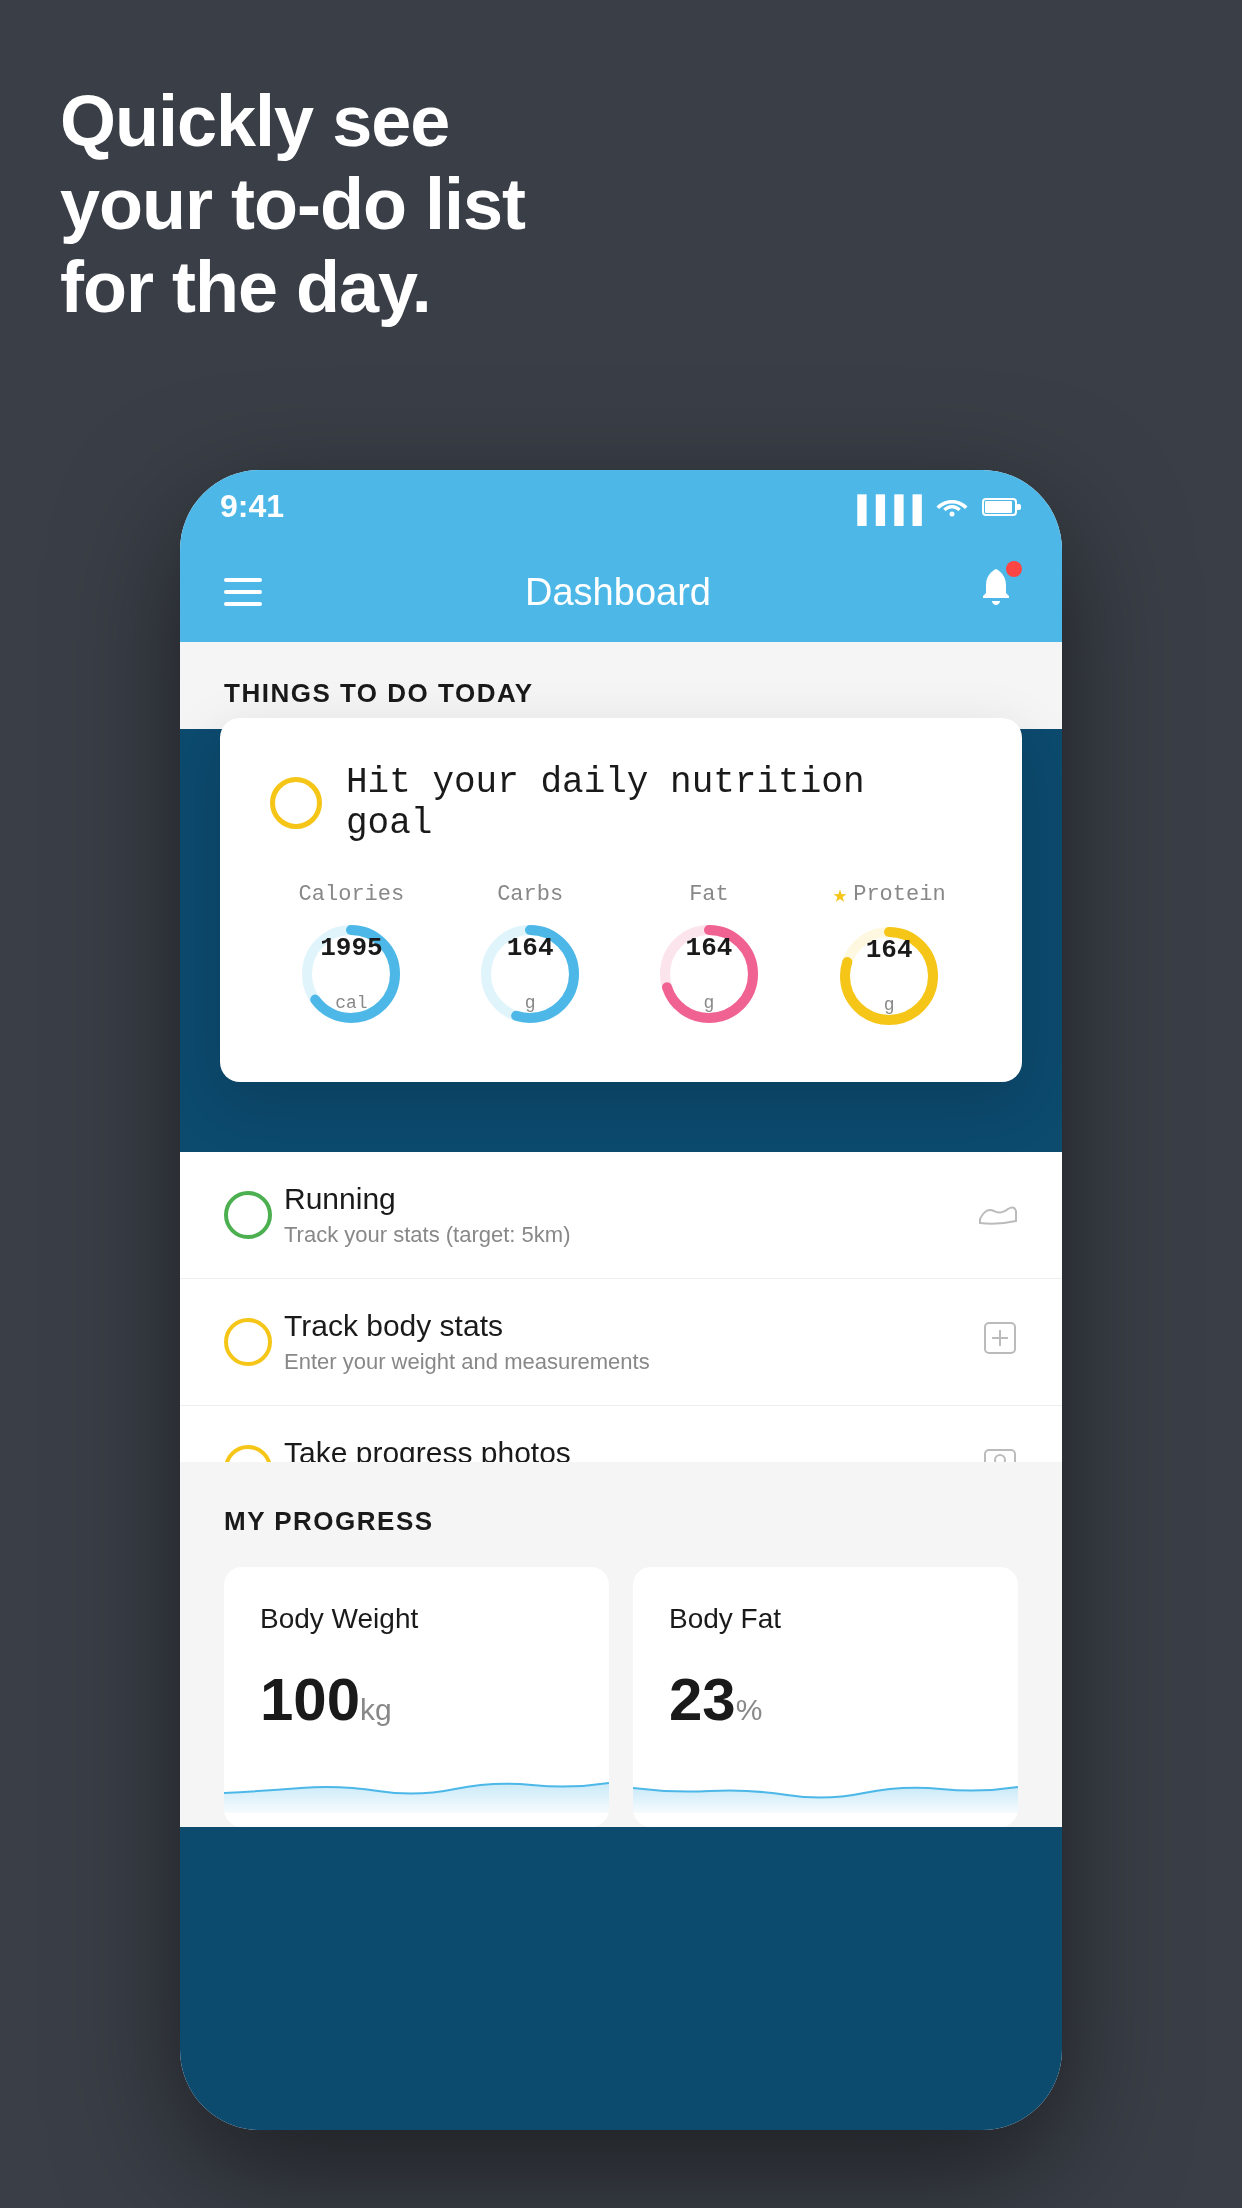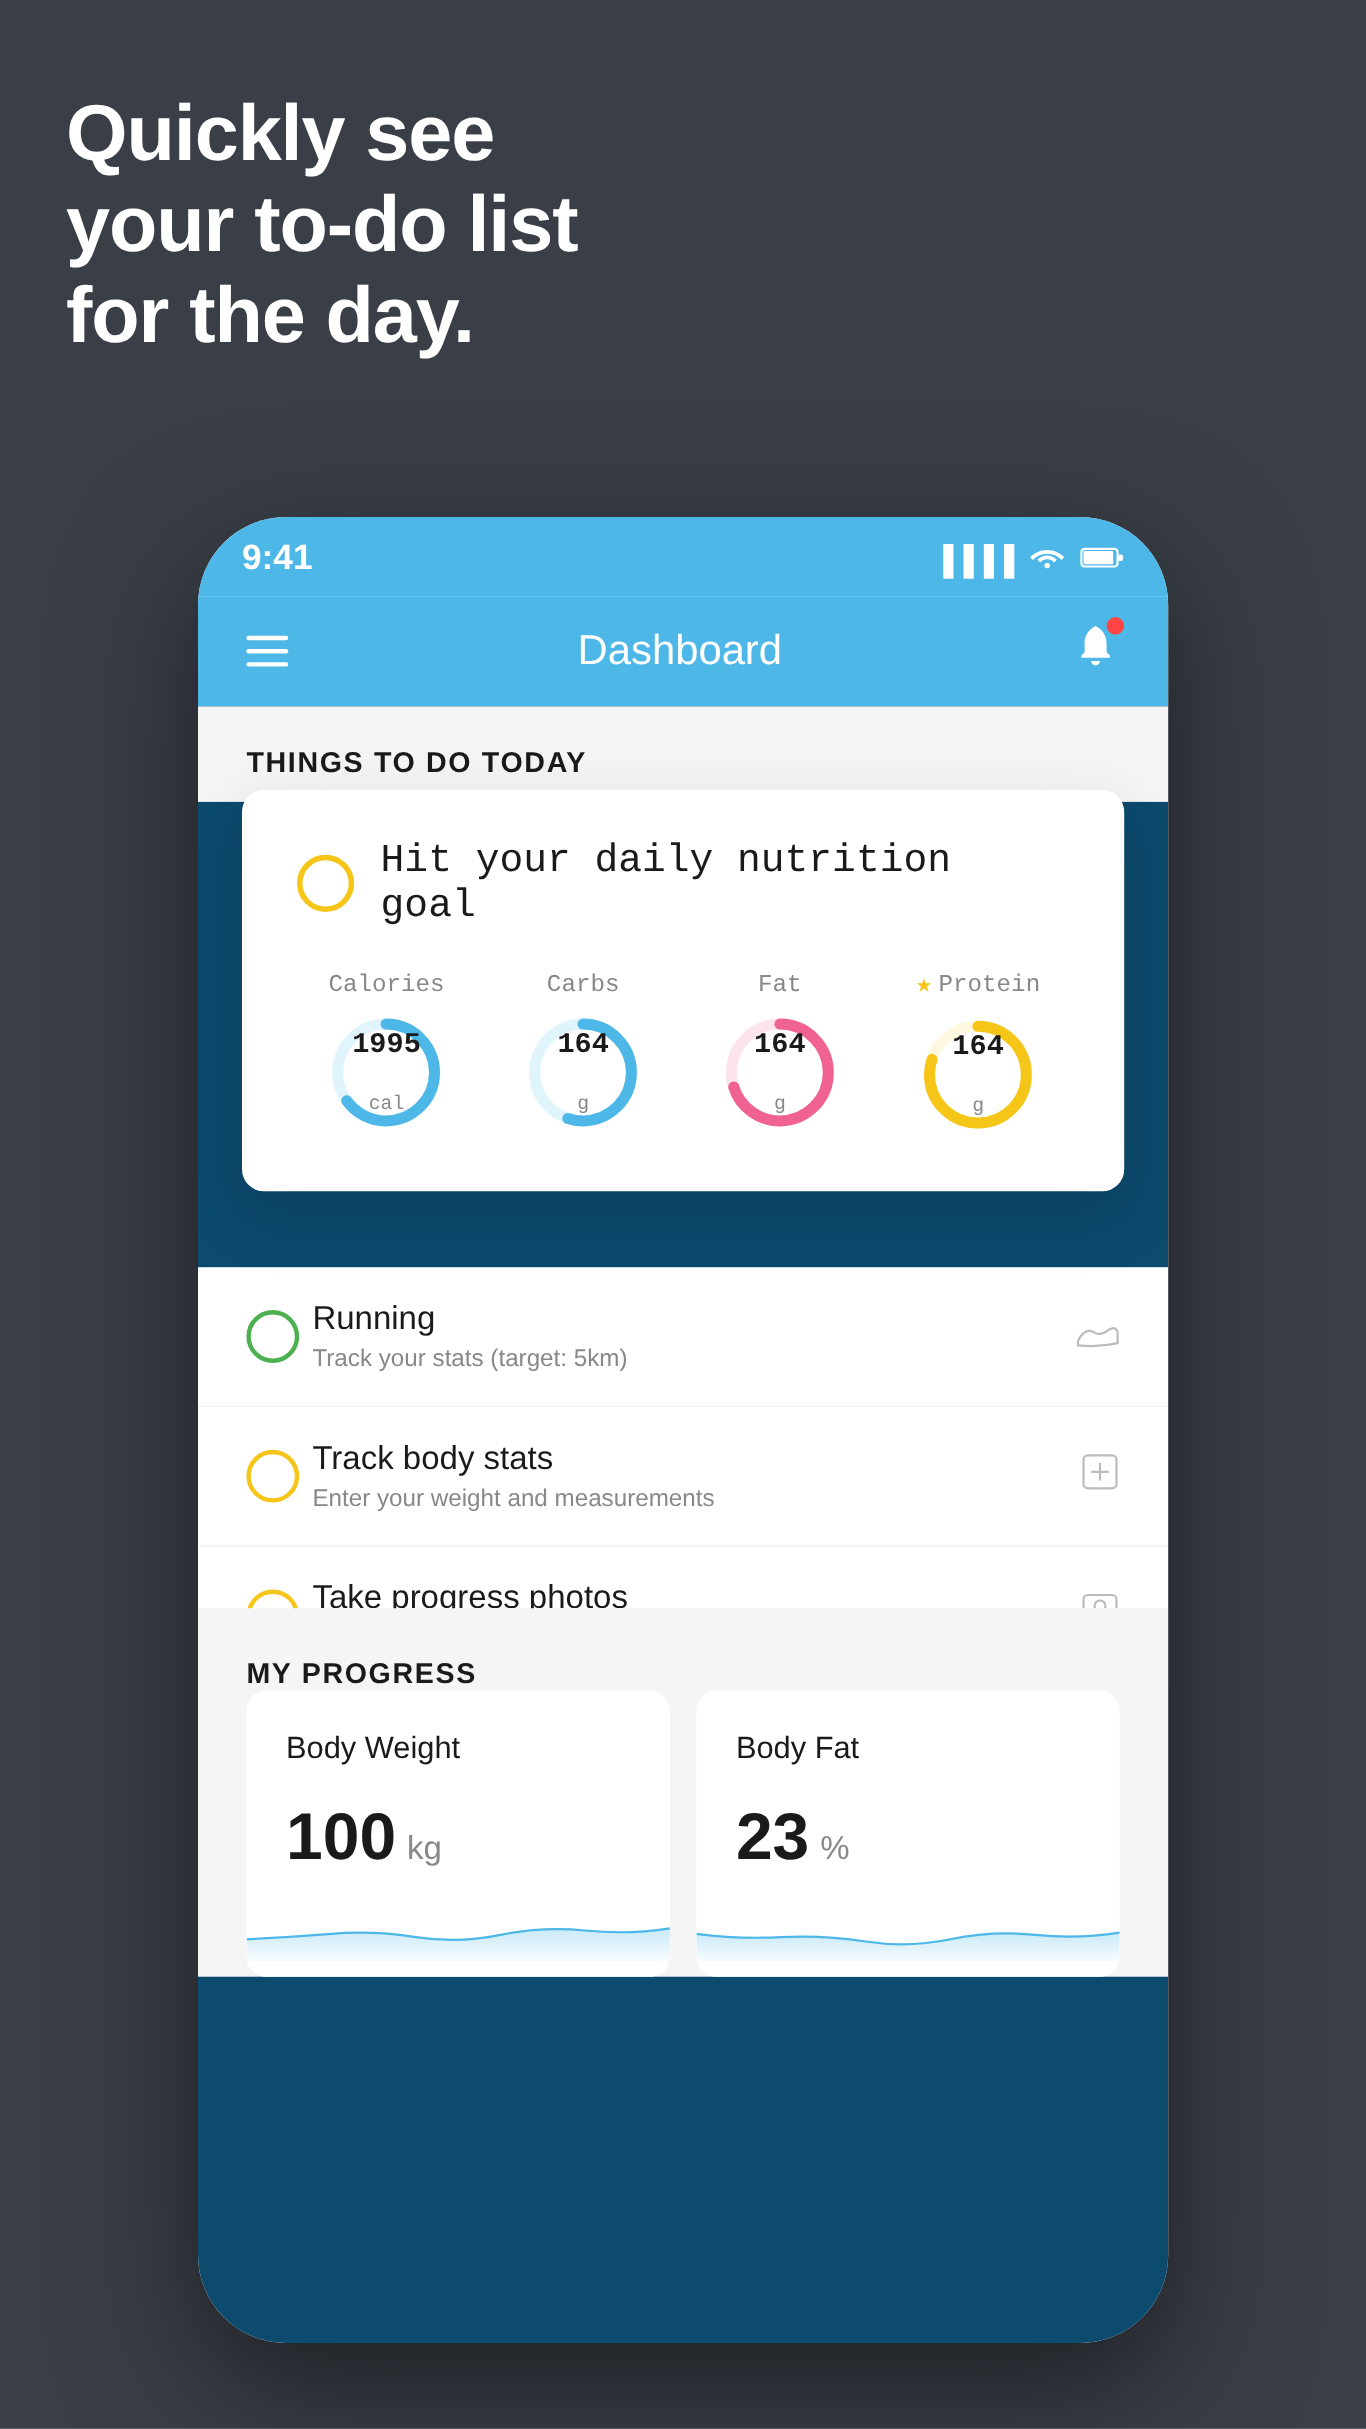--- a/index.html
+++ b/index.html
@@ -261,20 +261,21 @@
       left: 0;
       right: 0;
       background: #f5f5f5;
       padding: 44px 44px 0;
     }
     .progress-title {
       font-size: 26px;
       font-weight: 800;
       color: #1a1a1a;
       letter-spacing: 1.5px;
+      margin-bottom: 30px;
     }
     .progress-cards {
       display: flex;
       gap: 24px;
     }
     .progress-card {
       flex: 1;
       background: #ffffff;
       border-radius: 18px;
       padding: 36px 36px 0;
@@ -283,21 +284,20 @@
     }
     .progress-card-title {
       font-size: 28px;
       font-weight: 500;
       color: #1a1a1a;
       margin-bottom: 30px;
     }
     .progress-value {
       display: flex;
       align-items: baseline;
-      gap: 10px;
       margin-bottom: 19px;
     }
     .progress-number {
       font-size: 60px;
       font-weight: 800;
       color: #1a1a1a;
     }
     .progress-unit {
       font-size: 30px;
       color: #888888;

